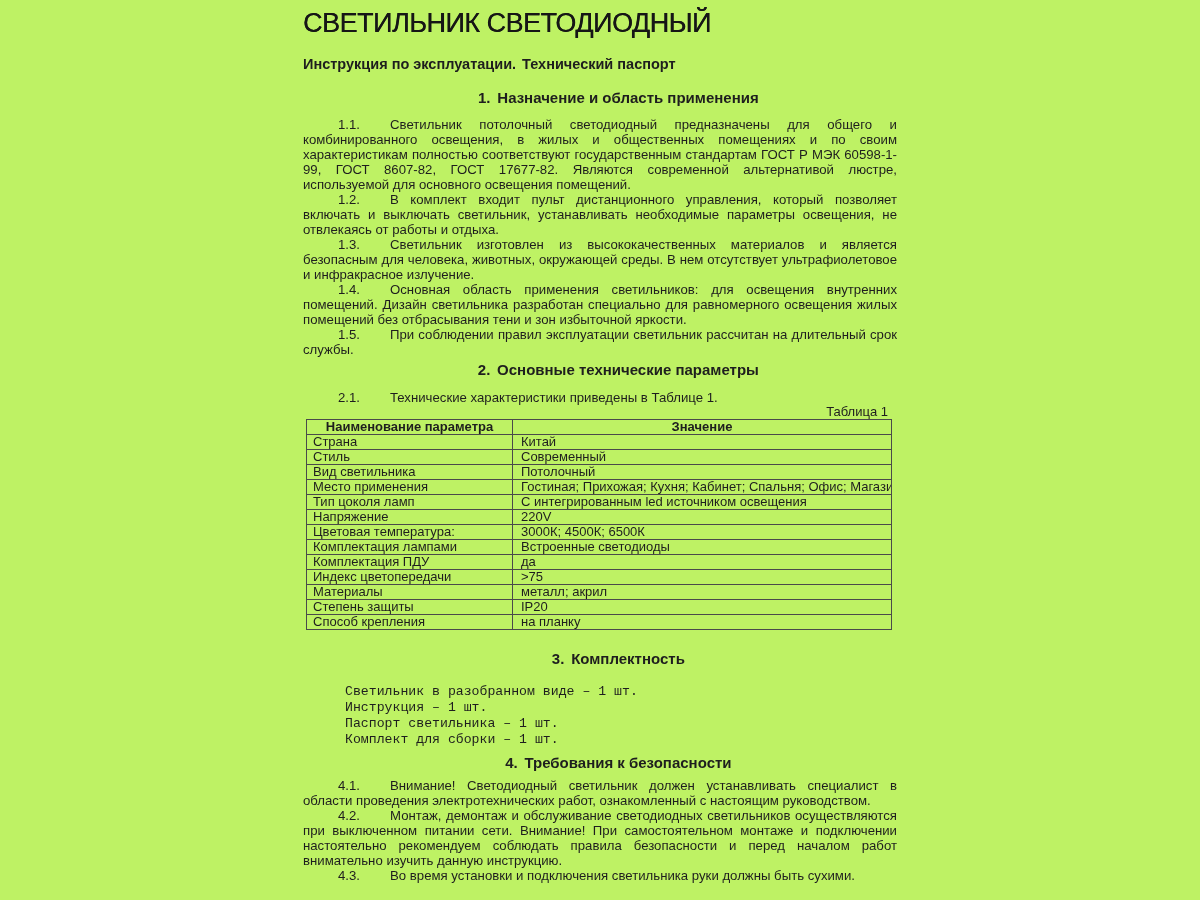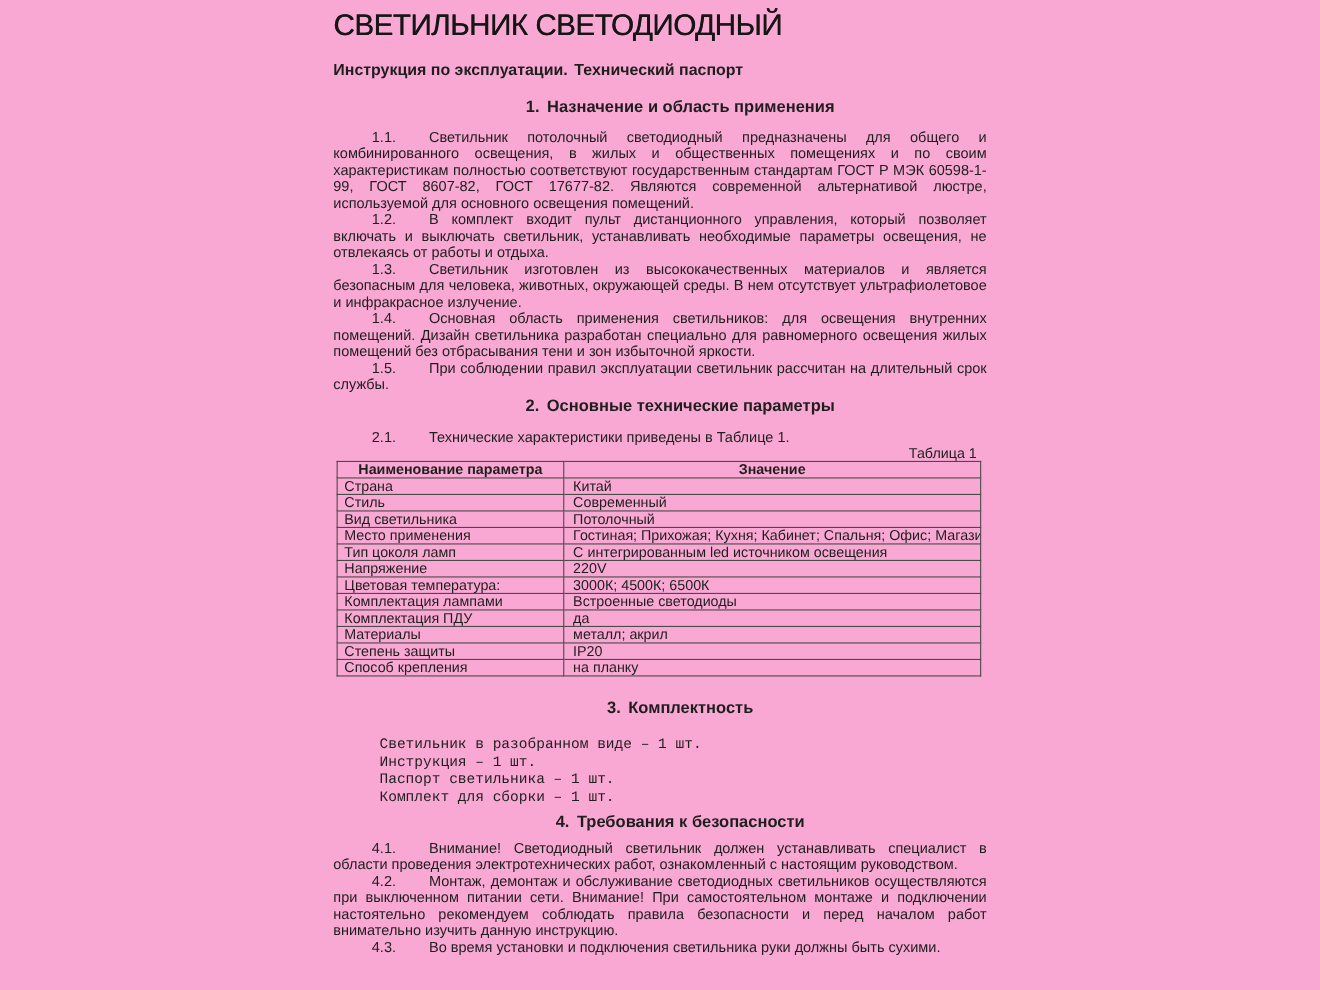--- a/index.html
+++ b/index.html
@@ -7,21 +7,21 @@
   body {
     width: 1200px; height: 900px;
     background: #f6f6f6;
     font-family: "Liberation Sans", sans-serif;
     color: #1e1e1e;
     overflow: hidden;
   }
   .page {
     position: relative;
     width: 1200px; height: 900px;
-    background: #f9a8d4;
+    background: #bef264;
     overflow: hidden;
   }
   .content {
     position: absolute;
     left: 303px; top: 0;
     width: 594px;
   }
   .doc-title {
     margin: 8px 0 0 0;
     font-size: 27px;
@@ -178,20 +178,24 @@
           </tr>
         <tr>
             <td class="param">Комплектация лампами</td>
             <td class="value">Встроенные светодиоды</td>
           </tr>
         <tr>
             <td class="param">Комплектация ПДУ</td>
             <td class="value">да</td>
           </tr>
         <tr>
+            <td class="param">Индекс цветопередачи</td>
+            <td class="value">&gt;75</td>
+          </tr>
+        <tr>
             <td class="param">Материалы</td>
             <td class="value">металл; акрил</td>
           </tr>
         <tr>
             <td class="param">Степень защиты</td>
             <td class="value">IP20</td>
           </tr>
         <tr>
             <td class="param">Способ крепления</td>
             <td class="value">на планку</td>

